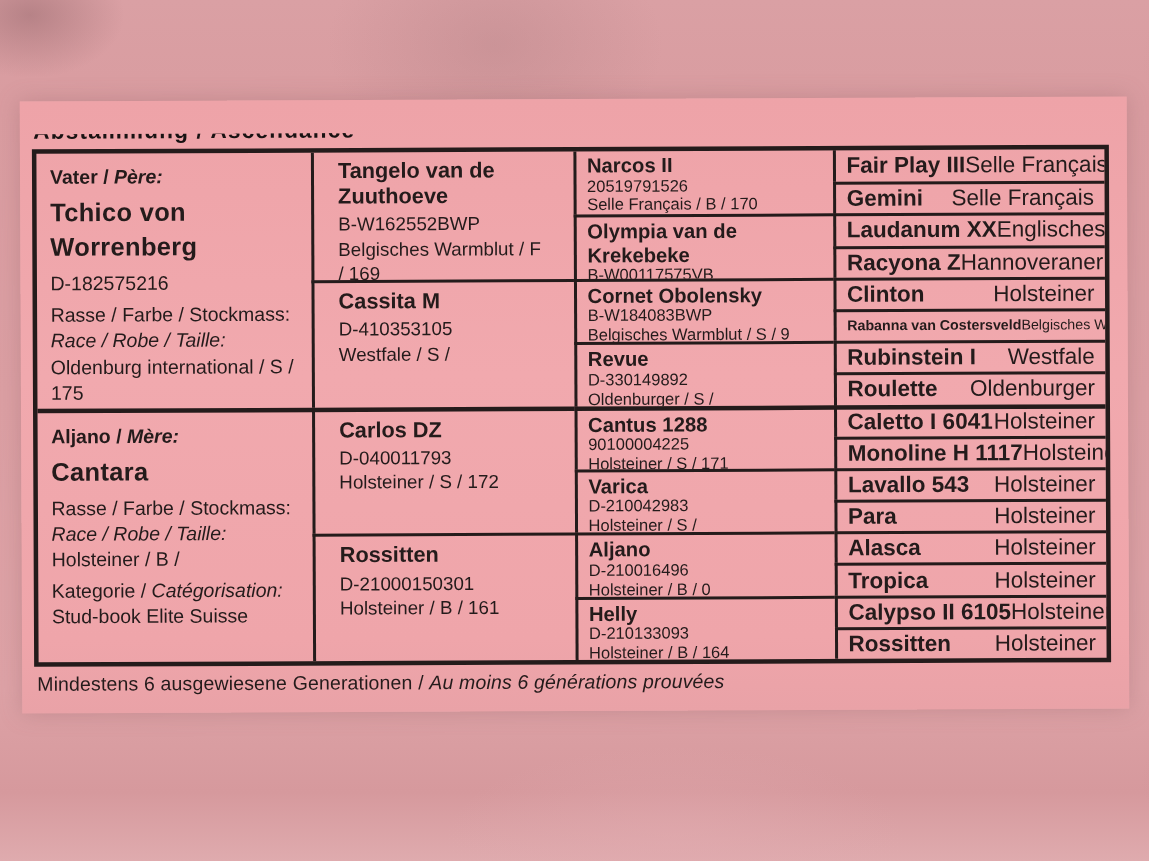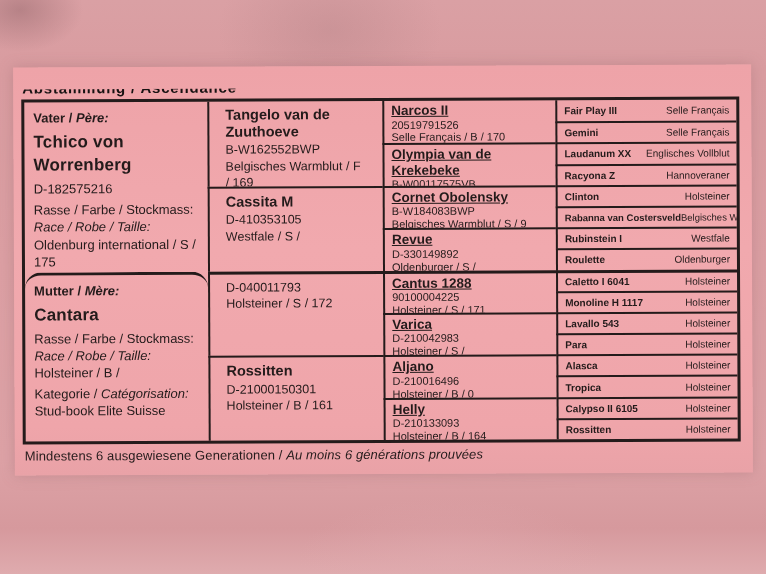--- a/index.html
+++ b/index.html
@@ -39,34 +39,34 @@
     grid-template-columns:183px 175px 173px 1fr;
     grid-template-rows:repeat(16,1fr);
     border:3px solid var(--ink);
     background:transparent;
   }
   .cell{ border-left:2px solid var(--ink); border-top:2px solid var(--ink); overflow:hidden; }
   .no-l{ border-left:none; }
   .no-t{ border-top:none; }
   .thick-t{ border-top-width:3px; }
   
-  .c1{ padding:7px 9px; font-size:13px; line-height:1.32;border-radius:16px; }
+  .c1{ padding:7px 9px; font-size:13px; line-height:1.32; }
   .c1 .lbl{ font-weight:700; }
   .c1 .big-name{ font-size:17px; font-weight:700; margin:5px 0 4px; letter-spacing:.2px; }
   .c1 .id{ margin-bottom:4px; }
   .c1 .attr{ }
   .it{ font-style:italic; }
   
   .c2{ padding:5px 16px; font-size:12.5px; line-height:1.3; }
   .c2 .nm{ font-size:14.5px; font-weight:700; line-height:1.15; margin-bottom:2px; }
   
   .c3{ padding:2px 7px; font-size:11px; line-height:1.18; }
-  .c3 .nm{ font-size:13.5px; font-weight:700; line-height:1.15;text-decoration:underline; }
-  
-  .c4{ display:flex; align-items:center; justify-content:space-between; padding:0 7px; font-size:10px; }
+  .c3 .nm{ font-size:13.5px; font-weight:700; line-height:1.15; }
+  
+  .c4{ display:flex; align-items:center; justify-content:space-between; padding:0 7px; font-size:15px; }
   .c4 .nm{ font-weight:700; white-space:nowrap; }
   .c4 .br{ white-space:nowrap; }
   .c4.sm{ font-size:9.5px; }
   .footer{
     position:absolute; left:10px; top:381px; font-size:13px; letter-spacing:.1px;
   }
 </style>
 </head>
 <body>
 
@@ -81,40 +81,41 @@
     <div class="cell no-l no-t c1" style="grid-column:1;grid-row:1/9">
       <div class="lbl"><span>Vater / </span><span class="it">Père:</span></div>
       <div class="big-name">Tchico von Worrenberg</div>
       <div class="id">D-182575216</div>
       <div class="attr">Rasse / Farbe / Stockmass:</div>
       <div class="attr it">Race / Robe / Taille:</div>
       <div class="attr">Oldenburg international / S / 175</div>
     </div>
 
     <div class="cell no-l thick-t c1" style="grid-column:1;grid-row:9/17">
-      <div class="lbl"><span>Mutter / </span><span class="it">Mère:</span></div>
+      <div class="lbl"><span>Aljano / </span><span class="it">Mère:</span></div>
       <div class="big-name">Cantara</div>
       <div class="attr">Rasse / Farbe / Stockmass:</div>
       <div class="attr it">Race / Robe / Taille:</div>
       <div class="attr">Holsteiner / B /</div>
       <div class="attr" style="margin-top:3px"><span>Kategorie / </span><span class="it">Catégorisation:</span></div>
       <div class="attr">Stud-book Elite Suisse</div>
     </div>
 
     <div class="cell no-t c2" style="grid-column:2;grid-row:1/5">
       <div class="nm">Tangelo van de Zuuthoeve</div>
       <div class="id">B-W162552BWP</div>
       <div class="inf">Belgisches Warmblut / F / 169</div>
     </div>
     <div class="cell c2" style="grid-column:2;grid-row:5/9">
       <div class="nm">Cassita M</div>
       <div class="id">D-410353105</div>
       <div class="inf">Westfale / S /</div>
     </div>
     <div class="cell thick-t c2" style="grid-column:2;grid-row:9/13">
+      <div class="nm">Carlos DZ</div>
       <div class="id">D-040011793</div>
       <div class="inf">Holsteiner / S / 172</div>
     </div>
     <div class="cell c2" style="grid-column:2;grid-row:13/17">
       <div class="nm">Rossitten</div>
       <div class="id">D-21000150301</div>
       <div class="inf">Holsteiner / B / 161</div>
     </div>
 
     <div class="cell no-t c3" style="grid-column:3;grid-row:1/3">

